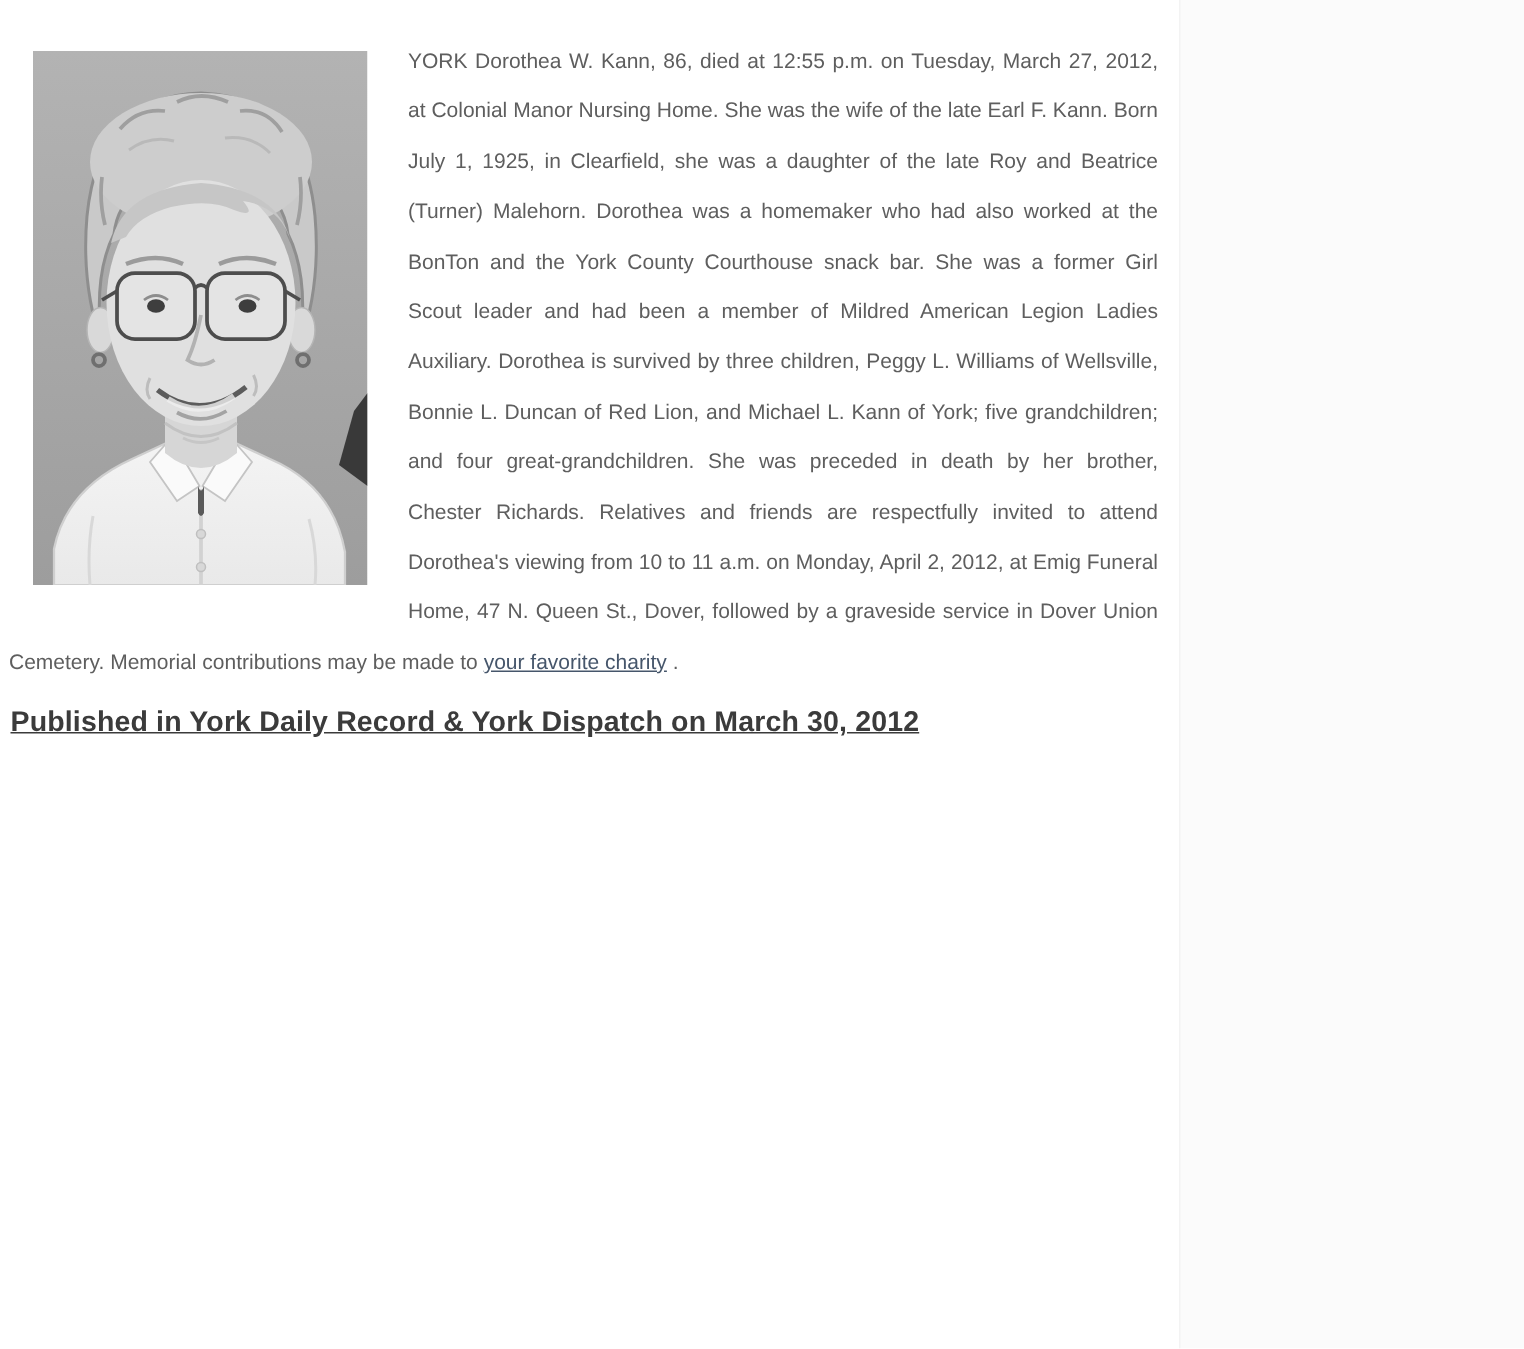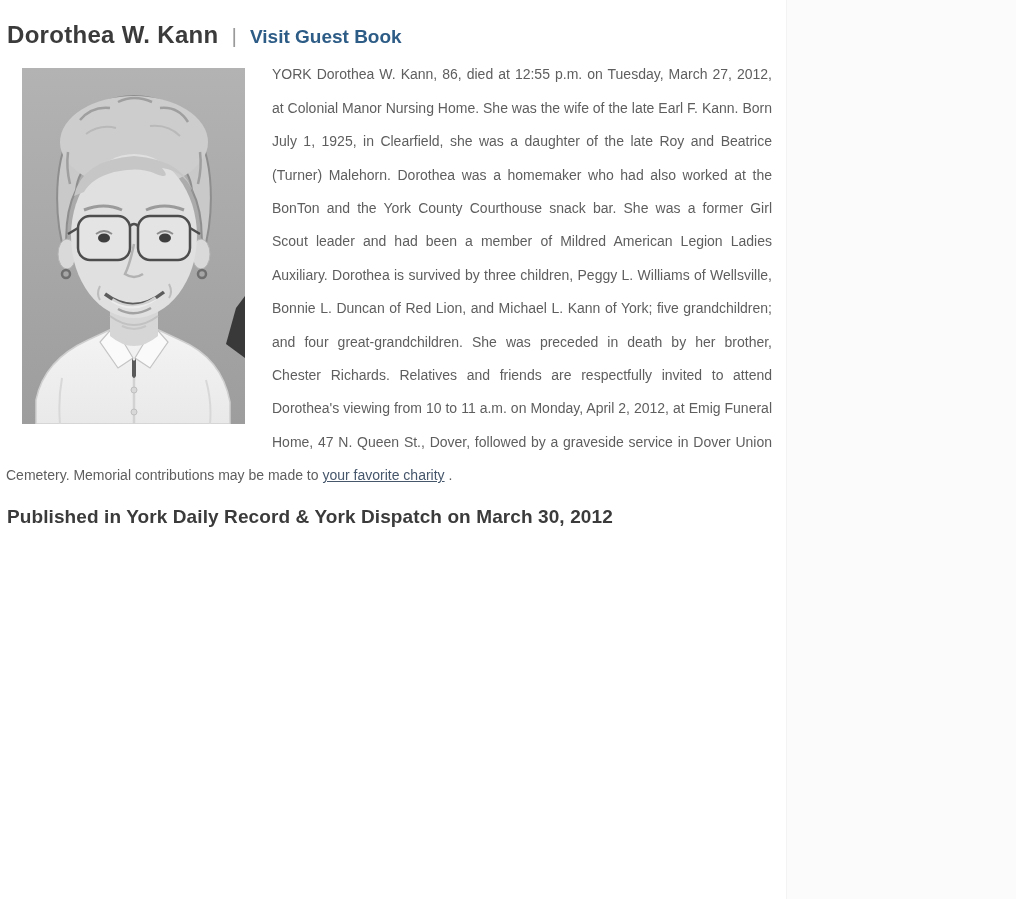--- a/index.html
+++ b/index.html
@@ -39,36 +39,31 @@
     margin: 10px 27px 32px 16px;
   }
   .photo-float svg { display: block; width: 223px; height: 356px; }
 
   .charity-link {
     color: #46566b; text-decoration: underline; cursor: pointer;
   }
 
   .published-line {
     clear: both; margin: 13px 0 0 1px;
-    font-size: 19px; font-weight: bold; color: #3b3b3b; letter-spacing: 0.1px;
+    font-size: 19px; font-weight: bold; color: #3b3b3b; letter-spacing: 0.1px; text-decoration: underline;
   }
 </style>
 </head>
 <body>
 
 <div class="gutter-notch"></div>
 <div class="right-gutter"></div>
 
 <div class="content">
 
-  <div class="header-row">
-    <span class="person-name">Dorothea W. Kann</span>
-    <span class="header-sep">|</span>
-    <a class="guestbook-link">Visit Guest Book</a>
-  </div>
 
   <div class="obit-body">
 
     <div class="photo-float">
       <svg viewBox="0 0 223 356" xmlns="http://www.w3.org/2000/svg">
         <defs>
           <linearGradient id="bgGrad" x1="0" y1="0" x2="0" y2="1">
             <stop offset="0" stop-color="#b3b3b3"></stop>
             <stop offset="1" stop-color="#9d9d9d"></stop>
           </linearGradient>

